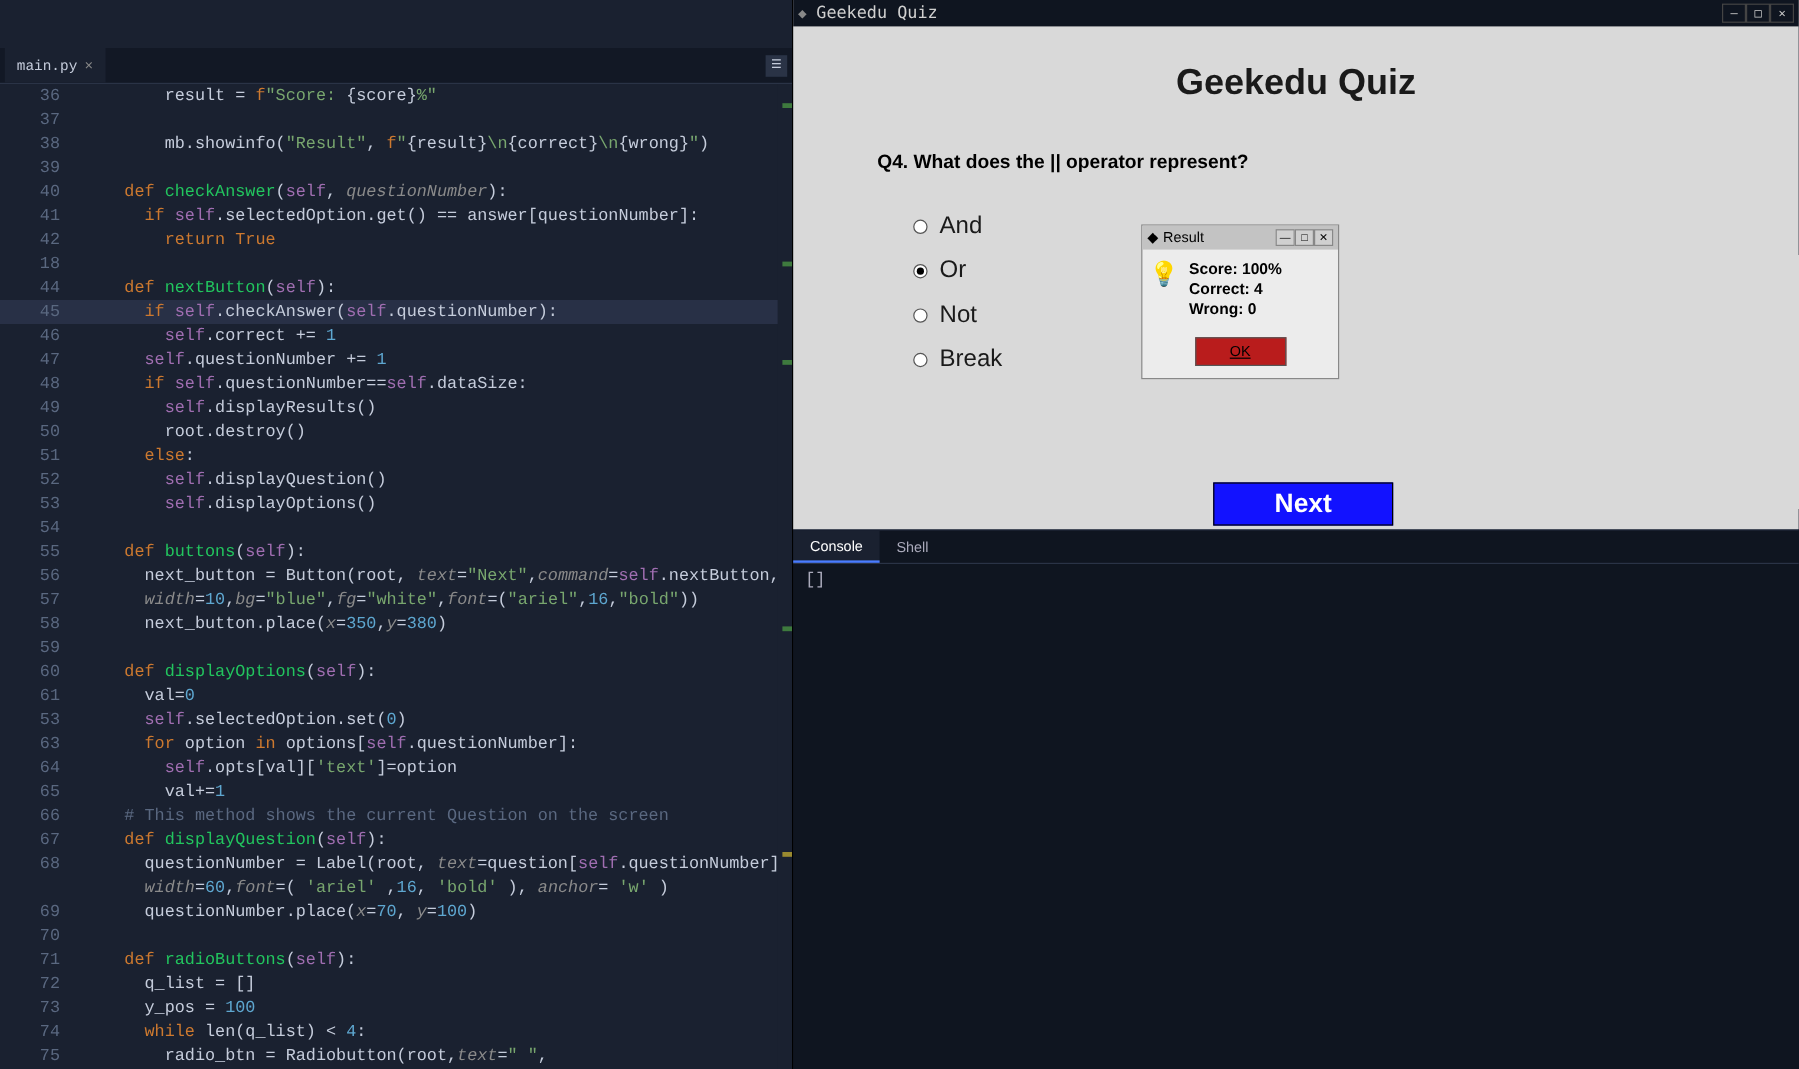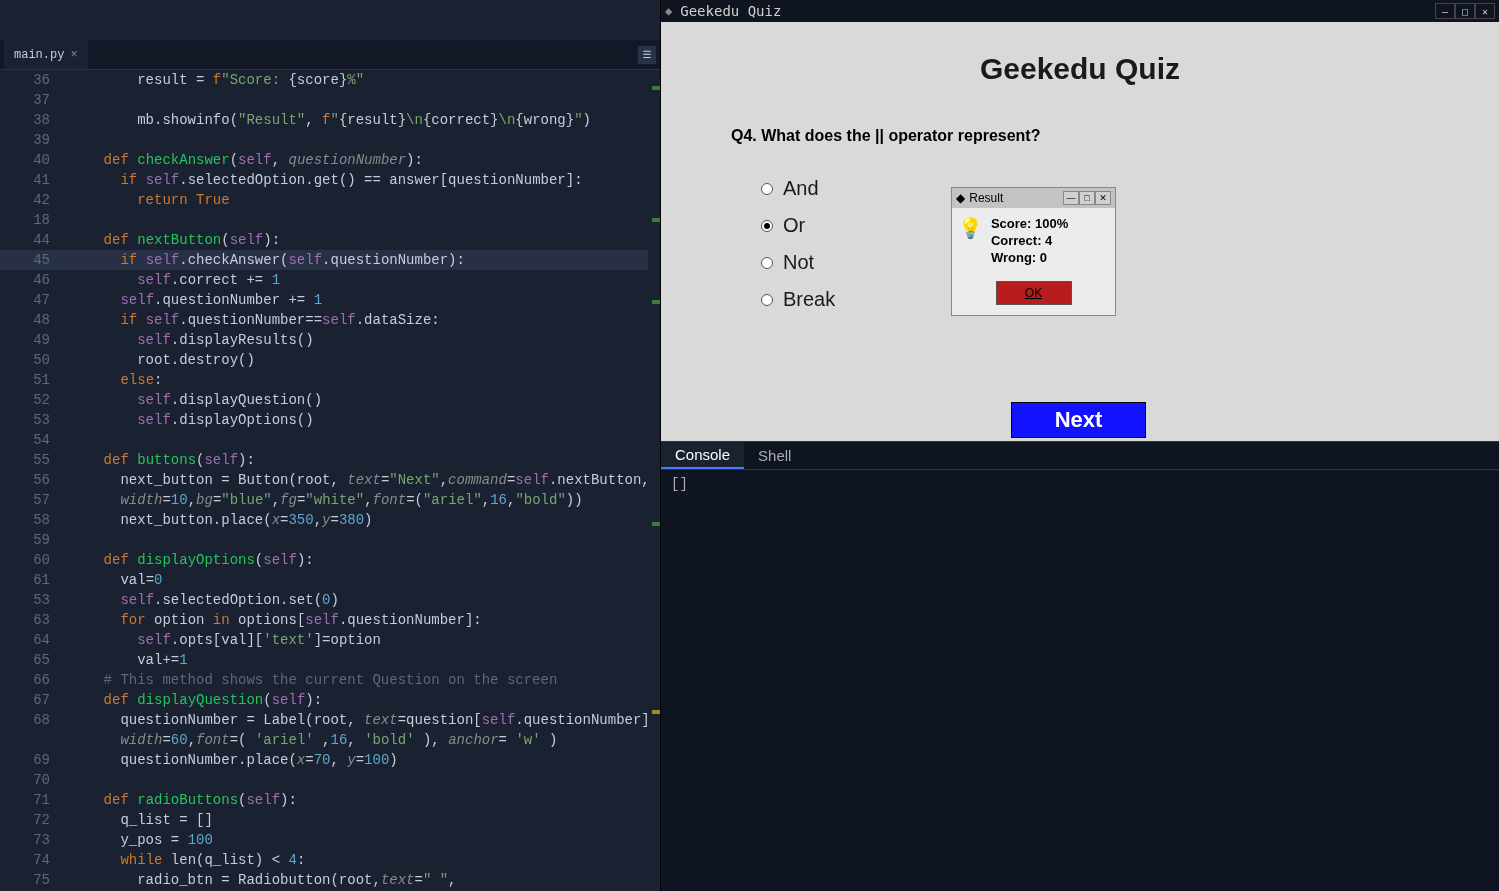--- a/index.html
+++ b/index.html
@@ -206,21 +206,21 @@
   .radio.selected .dot {
     width: 6px;
     height: 6px;
     border-radius: 50%;
     background: #000;
   }
   .next-btn {
     position: absolute;
     left: 350px;
     top: 380px;
-    width: 135px;
+    width: 150px;
     height: 36px;
     background: #1212ff;
     color: #fff;
     font-size: 22px;
     font-weight: bold;
     font-family: Arial, sans-serif;
     display: flex;
     align-items: center;
     justify-content: center;
     border: 1px solid #000;
@@ -300,21 +300,21 @@
   .console-tabs {
     display: flex;
     height: 28px;
     align-items: stretch;
     border-bottom: 1px solid #2a3346;
   }
   .console-tab {
     padding: 0 14px;
     display: flex;
     align-items: center;
-    font-size: 15px;
+    font-size: 12px;
     color: #aab;
     font-family: sans-serif;
   }
   .console-tab.active {
     background: #1a2130;
     border-bottom: 2px solid #4a7cff;
     color: #fff;
   }
   .console-body {
     flex: 1;

